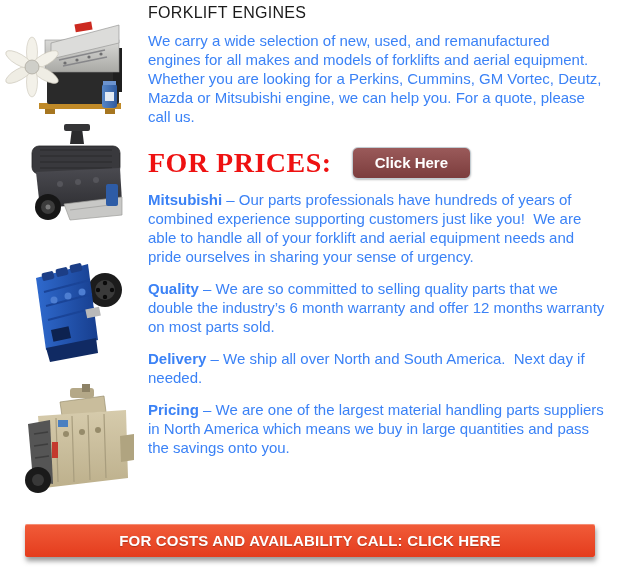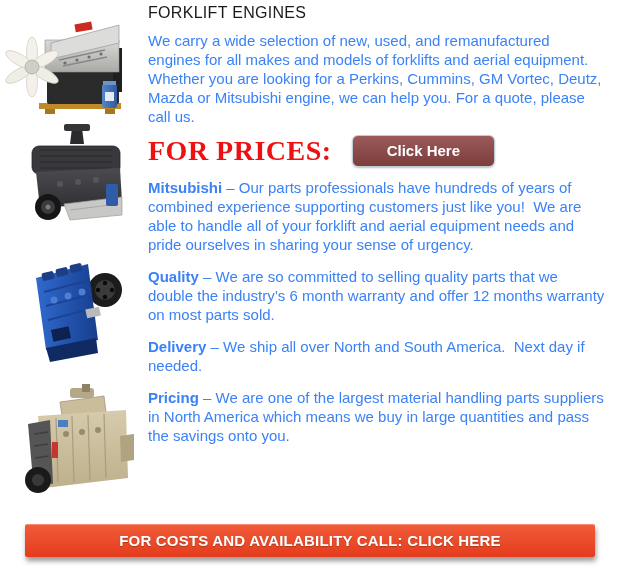--- a/index.html
+++ b/index.html
@@ -41,33 +41,33 @@
     font-size: 15px;
     line-height: 19px;
     color: #3b82f6;
   }
   .section-p { margin-bottom: 13px; }
   .section-p strong { font-weight: bold; }
 
   .prices-row {
     display: flex;
     align-items: center;
-    margin-top: 9px;
+    margin-top: 21px;
     margin-bottom: 11px;
   }
   .prices-label {
     font-family: "Liberation Serif", serif;
     font-weight: bold;
     font-size: 28px;
     color: #ee1111;
     letter-spacing: 0.5px;
   }
   .click-here-btn {
     margin-left: 20px;
-    padding: 6px 34px 7px;
+    padding: 6px 22px 7px;
     font-family: "Liberation Sans", sans-serif;
     font-size: 15px;
     font-weight: bold;
     color: #ffffff;
     background: linear-gradient(#9a5a5a, #7c3d3d);
     border: 1px solid #c2ccd2;
     border-radius: 6px;
     box-shadow: 0 1px 2px rgba(0,0,0,0.25);
     cursor: pointer;
   }

